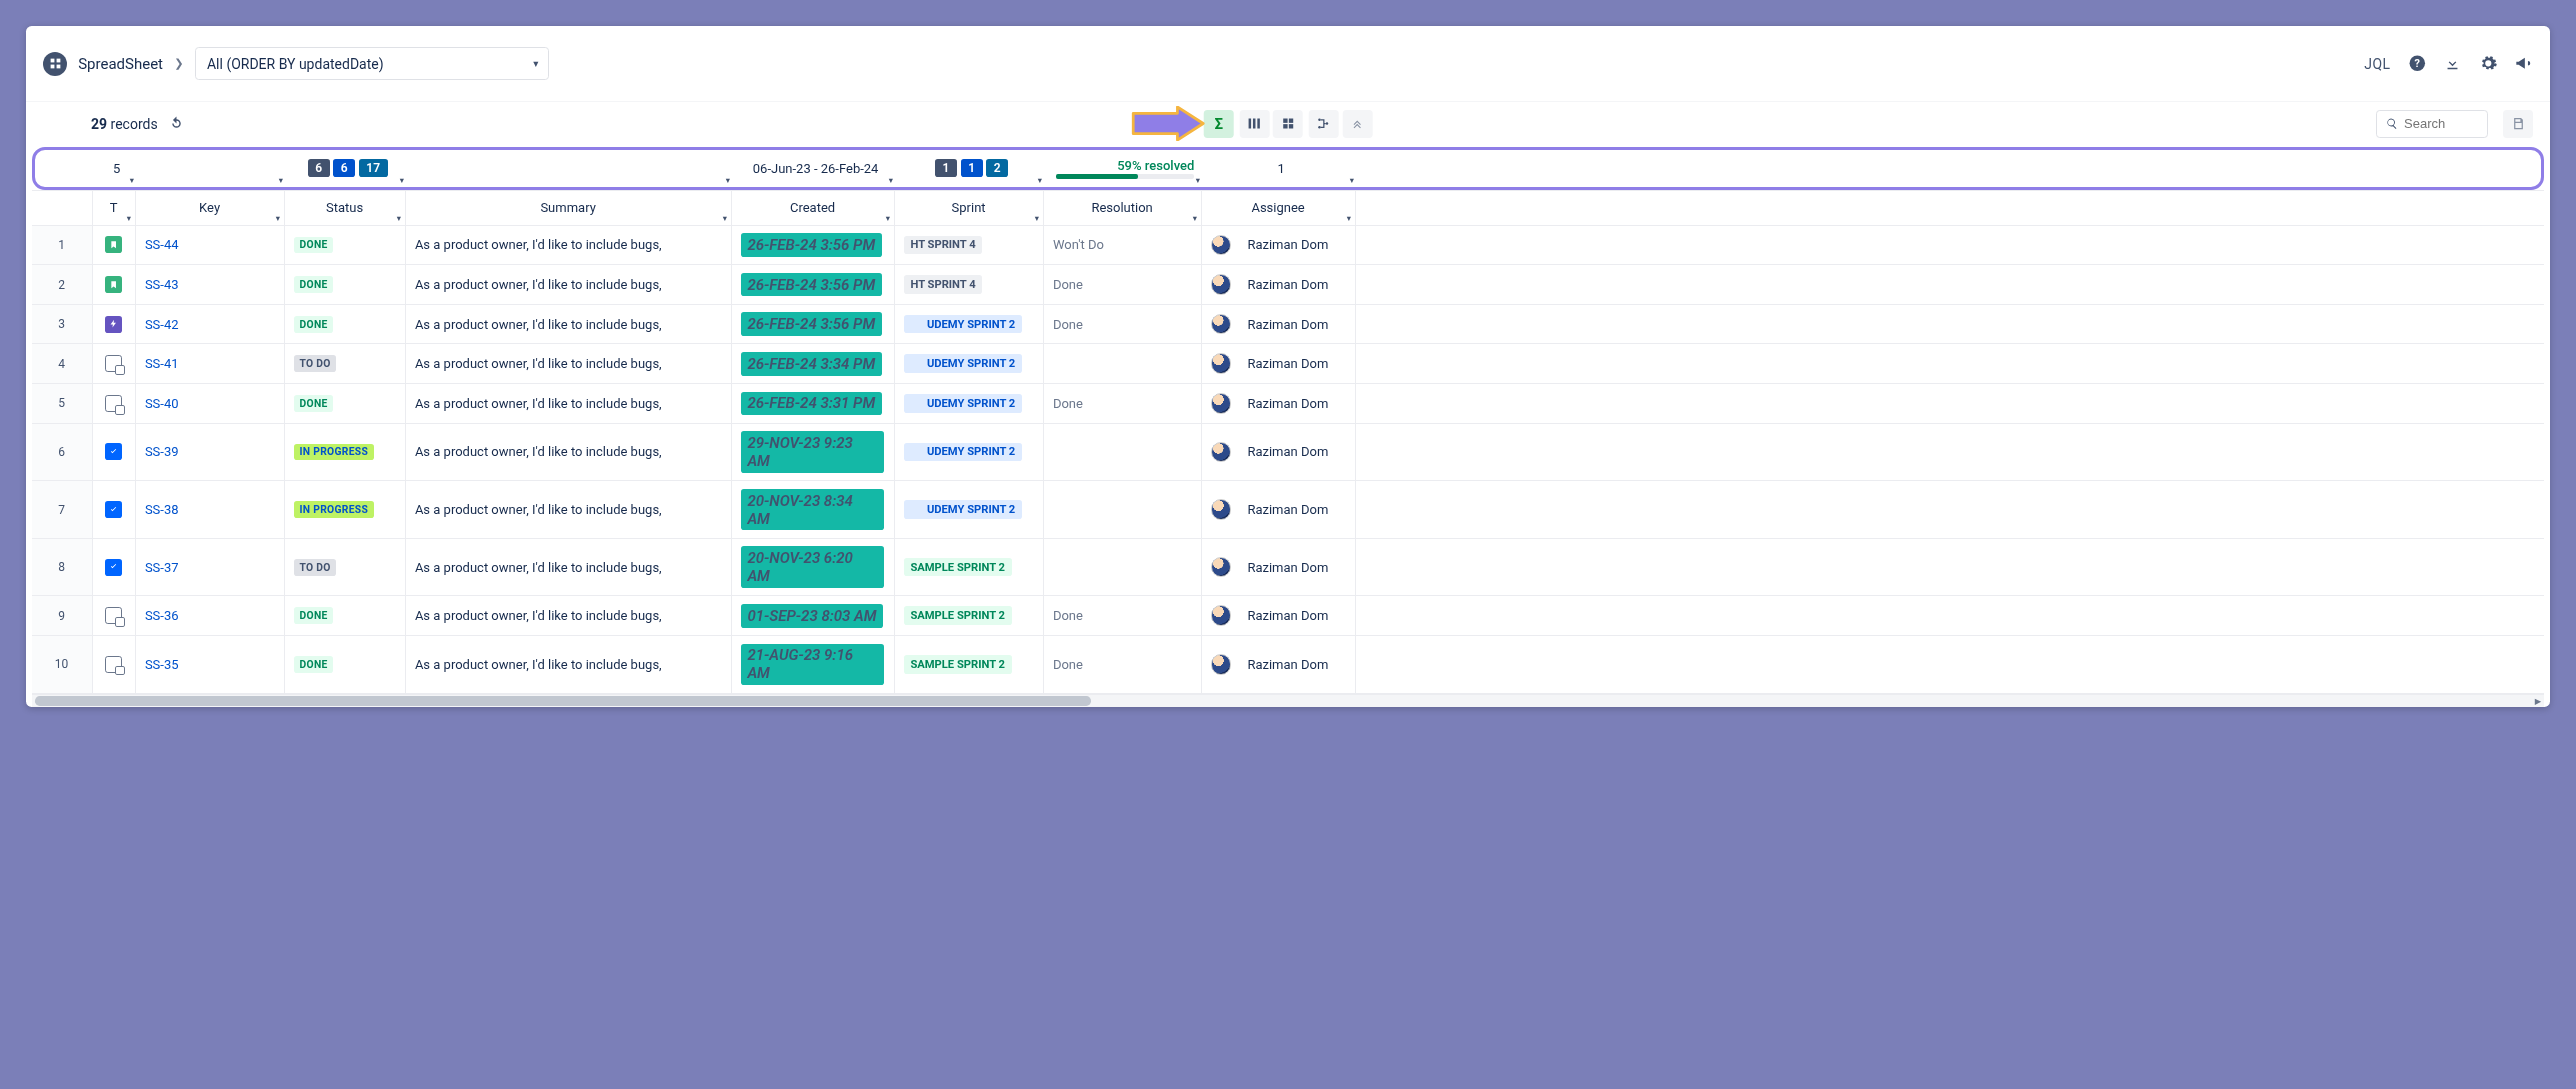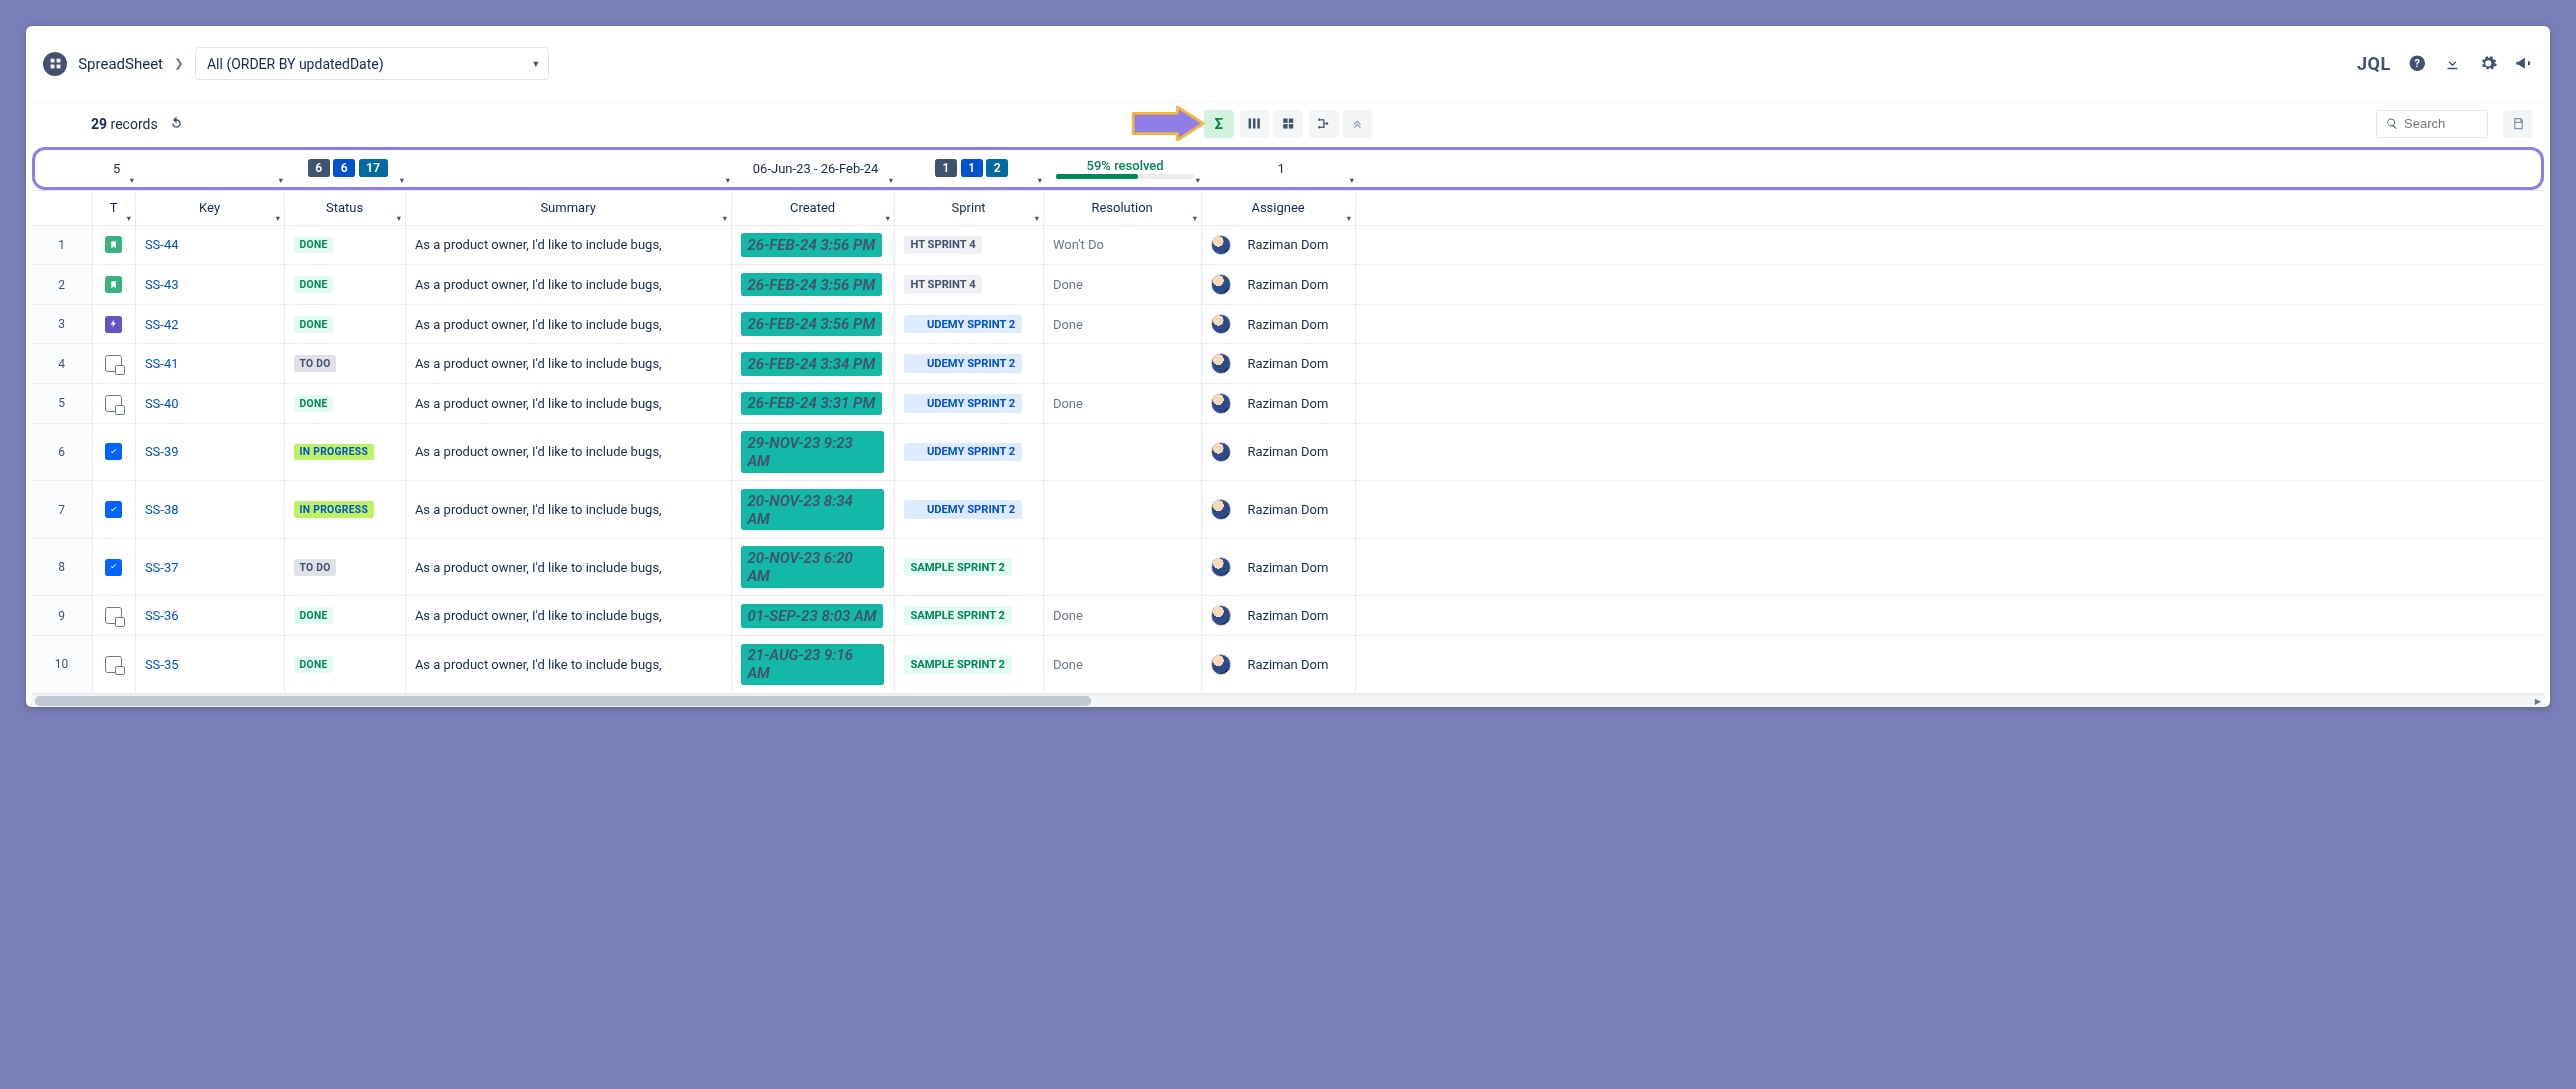--- a/index.html
+++ b/index.html
@@ -38,21 +38,21 @@
     padding: 7.5px 30px 7.5px 11.2px;
     min-width: 354px;
     font-size: 14px;
     display: flex; align-items: center; justify-content: space-between;
     position: relative;
     cursor: pointer;
   }
   .filter-select .dd { position: absolute; right: 9.3px; color: #42526e; font-size: 10.3px; }
   .header-spacer { flex: 1; }
   .header-actions { display: flex; align-items: center; gap: 17px; color: #42526e; }
-  .jql-label { font-weight: 700; font-size: 18px; letter-spacing: 0.5px; }
+  .jql-label { font-weight: 400; font-size: 14px; letter-spacing: 0.5px; }
   .header-icon { width: 18.6px; height: 18.6px; display:flex; align-items:center; justify-content:center; cursor:pointer; fill:#42526e; }
   
   .toolbar {
     display: flex;
     align-items: center;
     padding: 7.5px 17px 7.5px 17px;
     border-top: 0.9px solid #f4f5f7;
     gap: 9.3px;
     position: relative;
   }
@@ -160,21 +160,21 @@
   .sprint-sample { background:#e3fcef; color:#00875a; }
   .resolution-text { color:#6b778c; }
   .assignee { display:flex; align-items:center; gap:16px; }
   .avatar { width:20.5px; height:20.5px; border-radius:50%; background: radial-gradient(circle at 35% 30%, #f9d9b8 0 30%, #2d4a8a 31% 70%, #1a2e5c 71% 100%); border:0.9px solid #ccc; flex-shrink:0; }
   
   .hscroll { height:13px; background:#f4f5f7; border-top:0.9px solid #ebecf0; position:relative; }
   .hscroll .thumb { position:absolute; left:3.7px; top:1.9px; height:9.3px; width:42%; background:#c1c7d0; border-radius:4.7px; }
   .hscroll .arr { position:absolute; top:0; width:13px; height:13px; display:flex;align-items:center;justify-content:center; font-size:8.4px; color:#6b778c; }
   .hscroll .arr.l{left:0} .hscroll .arr.r{right:0}
   .table-wrap { overflow:hidden; margin: 0 5.6px; }
-  .sum-resolved-col{ flex-direction:column; align-items:center; justify-content:center; gap:0; }
+  .sum-resolved-col{ flex-direction:column; align-items:flex-end; justify-content:center; gap:0; }
 </style>
 </head>
 <body>
 
 <div class="app-frame">
 
   <div class="header">
     <div class="logo-badge">
       <svg viewBox="0 0 24 24" width="13" height="13" fill="#fff">
           <rect x="3" y="3" width="7" height="7"></rect>

